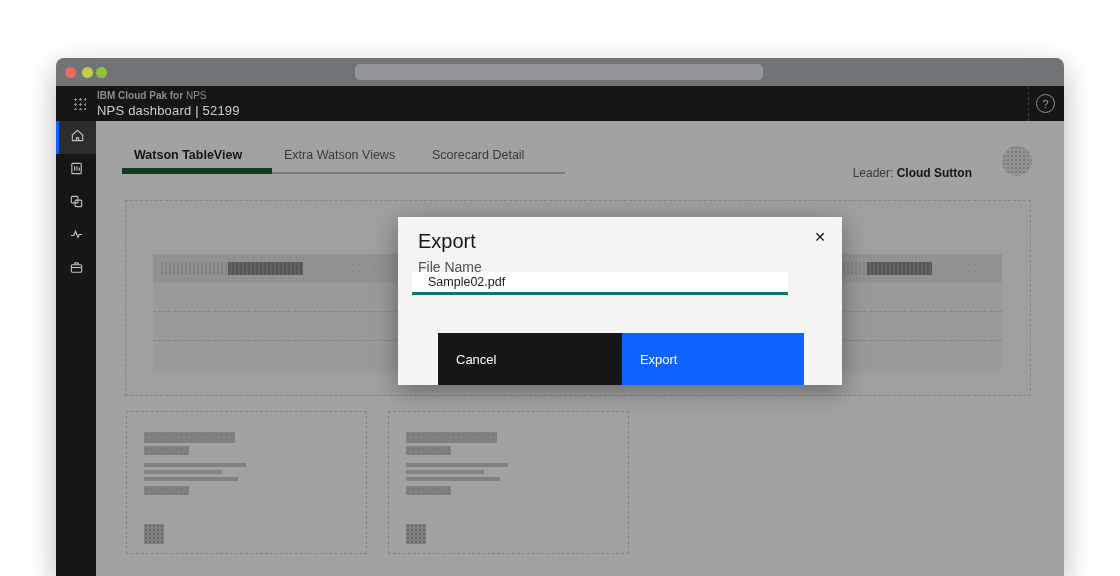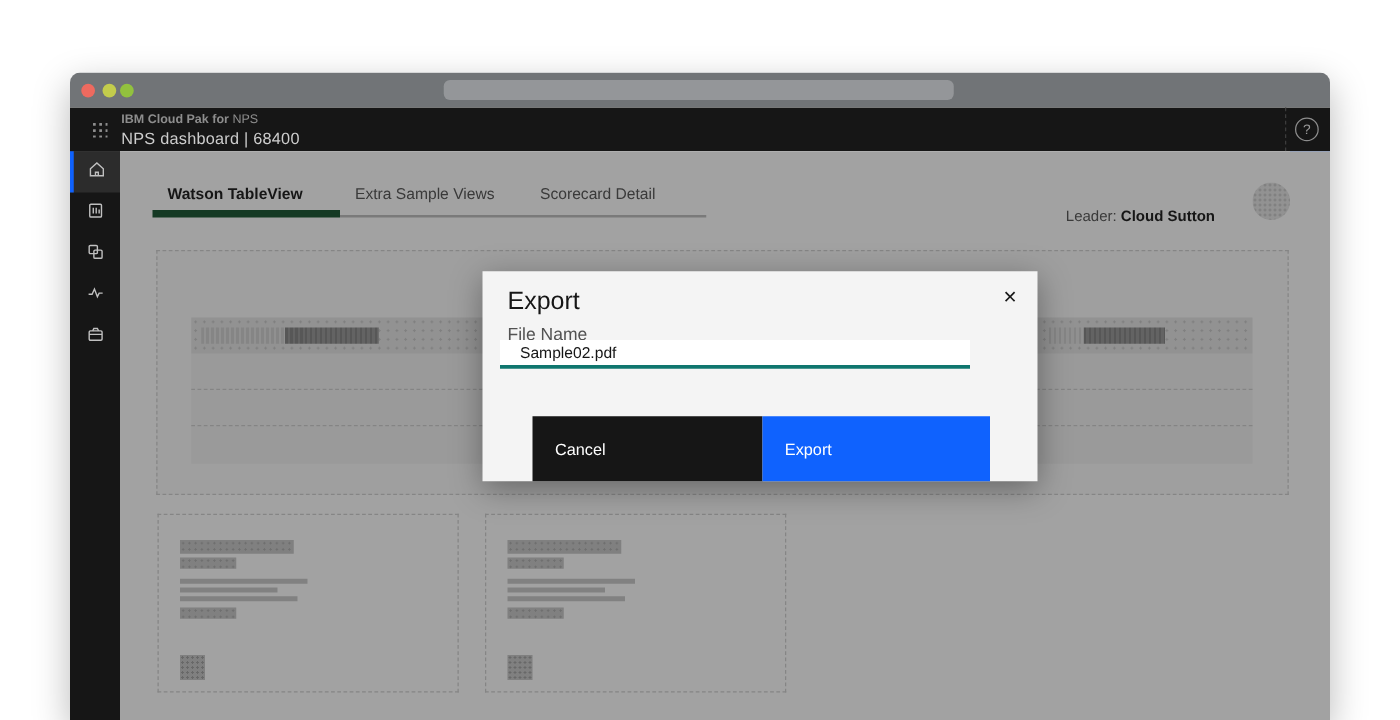--- a/index.html
+++ b/index.html
@@ -91,21 +91,21 @@
   .sk-line { position:absolute; left:17px; height:4px; background:#c9c9c9; }
   .sk-l1 { top:51px; width:102px; } .sk-l2 { top:58px; width:78px; } .sk-l3 { top:65px; width:94px; }
   .sk-img { top:112px; width:20px; height:20px;
     background-image:radial-gradient(#9f9f9f 0.9px, transparent 1px); background-size:4px 4px; }
 
   
   .scrim { position:absolute; left:40px; top:35px; width:968px; height:455px;
     background:rgba(22,22,22,0.40); z-index:10; }
 
   
-  .modal { position:absolute; left:330px; top:131px; width:444px; height:168px; z-index:30;
+  .modal { position:absolute; left:342px; top:131px; width:444px; height:168px; z-index:30;
     background:#f4f4f4; box-shadow:0 6px 24px rgba(0,0,0,0.35); }
   .modal-title { position:absolute; left:20px; top:13px; font-size:20px; color:#161616; }
   .modal-close { position:absolute; right:13px; top:11px; width:18px; height:18px;
     font-size:14px; color:#161616; display:flex; align-items:center; justify-content:center;
     cursor:pointer; }
   .file-label { position:absolute; left:20px; top:42px; font-size:14px; color:#525252; }
   .file-input { position:absolute; left:14px; top:55px; width:376px; height:23px;
     background:#ffffff; border:none; border-bottom:3px solid #0f766e; outline:none;
     padding:0 0 0 16px; font-size:12.5px; color:#161616;
     font-family:"Liberation Sans", sans-serif; }
@@ -126,21 +126,21 @@
     <div class="traffic t-green" style="background:#92c13e"></div>
     <div class="url-pill"></div>
   </div>
 
   <div class="app-area">
 
     <div class="app-header">
       <div class="switcher-icon"></div>
       <div class="brand-block">
         <div class="brand-line1"><b>IBM Cloud Pak for</b><span> NPS</span></div>
-        <div class="brand-line2">NPS dashboard | 68400</div>
+        <div class="brand-line2">NPS dashboard | 52199</div>
       </div>
       <div class="header-right">
         <div class="help-icon">?</div>
       </div>
     </div>
     <div class="header-accent-bar"></div>
 
     <div class="sidebar">
       <div class="side-item active">
         <span>
@@ -183,21 +183,21 @@
               <line x1="2.5" y1="8" x2="13.5" y2="8"></line>
             </svg>
         </span>
       </div>
     </div>
 
     <div class="content">
 
       <div class="tabs">
         <div class="tab tab-1 active">Watson TableView</div>
-        <div class="tab tab-2">Extra Sample Views</div>
+        <div class="tab tab-2">Extra Watson Views</div>
         <div class="tab tab-3">Scorecard Detail</div>
       </div>
 
       <div class="leader-block"><span>Leader: </span><span class="leader-name">Cloud Sutton</span></div>
       <div class="avatar"></div>
 
       <div class="main-card">
         <div class="table-header">
           <div class="hdr-block hdr-light hb1"></div>
           <div class="hdr-block hdr-dark hb2"></div>

